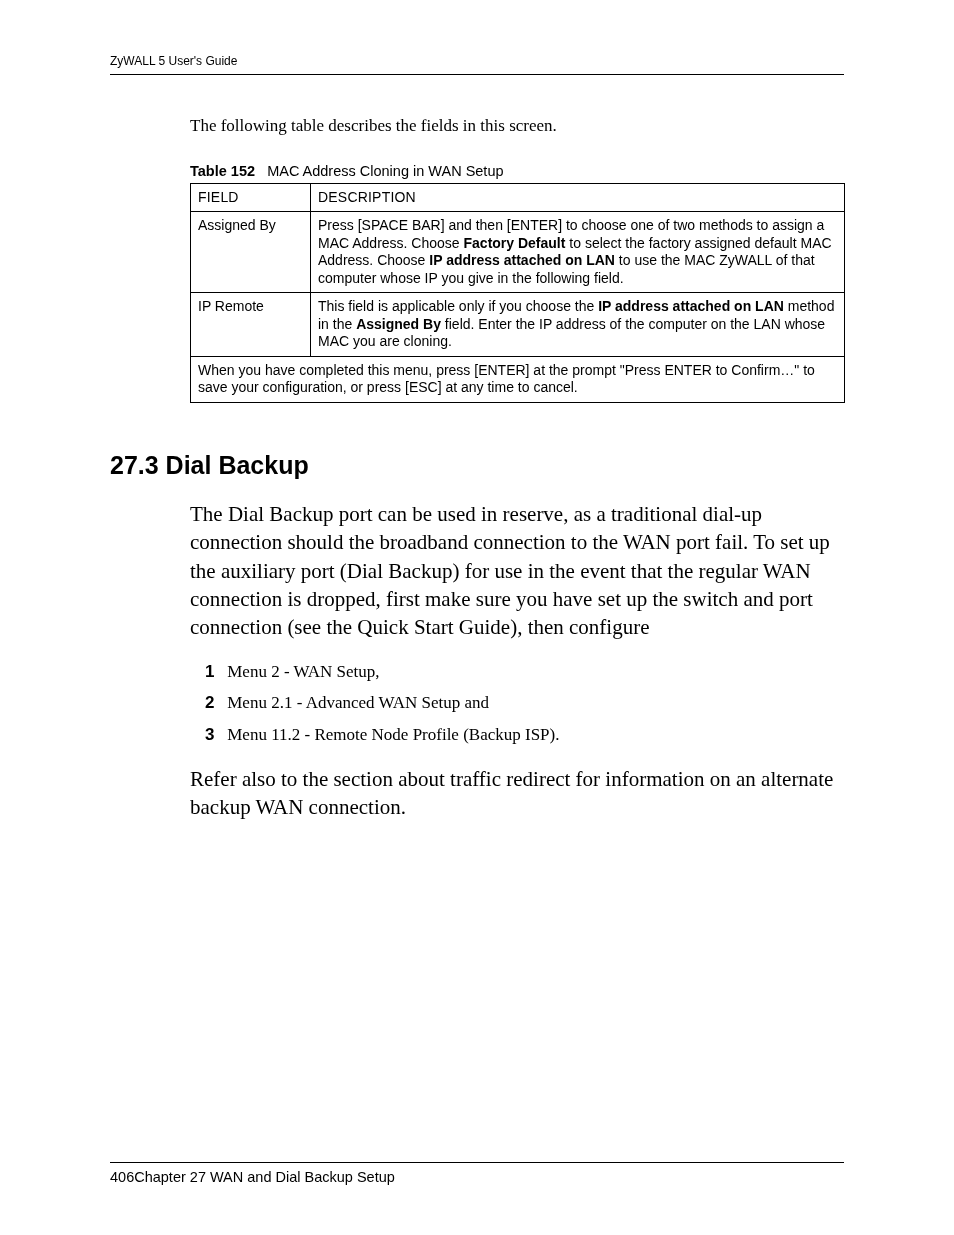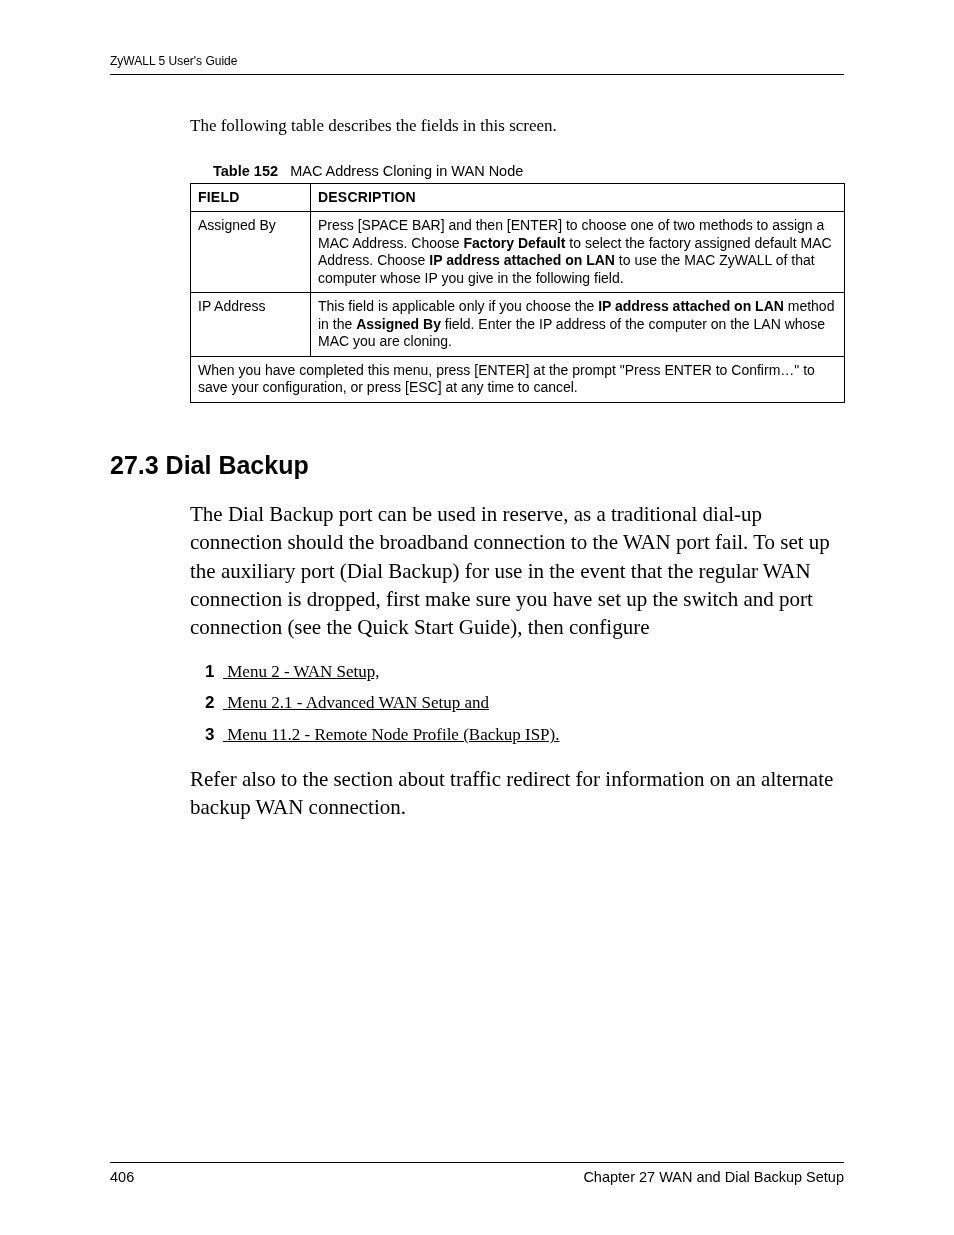--- a/index.html
+++ b/index.html
@@ -28,37 +28,37 @@
   .intro {
     font-size: 17px;
     margin: 0 0 25px 80px;
     line-height: 1.35;
   }
   .table-caption {
     font-family: Arial, Helvetica, sans-serif;
     font-size: 14.5px;
     margin: 0 0 4px 80px;
   }
-  .table-caption b { font-weight: bold; margin-left: 23px; }
+  .table-caption b { font-weight: bold; }
   table.data {
     border-collapse: collapse;
     margin-left: 80px;
     width: 655px;
     font-family: Arial, Helvetica, sans-serif;
     font-size: 14px;
   }
   table.data th, table.data td {
     border: 1.2px solid #000;
     padding: 5px 7px;
     text-align: left;
     vertical-align: top;
     line-height: 1.25;
   }
   table.data th {
-    font-weight: bold;
+    font-weight: normal;
     font-variant: small-caps;
     letter-spacing: 0.2px;
   }
   table.data th.f { width: 105px; }
   .boldspan { font-weight: bold; }
   h2.section {
     font-family: Arial, Helvetica, sans-serif;
     font-size: 25px;
     font-weight: bold;
     margin: 48px 0 20px 0;
@@ -70,68 +70,67 @@
   }
   ol.steps {
     list-style: none;
     margin: 0 0 18px 95px;
     padding: 0;
     font-size: 17px;
   }
   ol.steps li {
     margin-bottom: 8px;
     line-height: 1.4;
-    text-decoration: underline;
   }
   ol.steps .num {
     font-family: Arial, Helvetica, sans-serif;
     font-weight: bold;
     display: inline-block;
     width: 18px;
   }
   .footer {
     position: absolute;
     bottom: 50px;
     left: 110px;
     right: 110px;
     border-top: 1.5px solid #000;
     padding-top: 6px;
     font-family: Arial, Helvetica, sans-serif;
     font-size: 14.5px;
     display: flex;
-    justify-content: space-between;
+    justify-content: flex-start;
   }
 </style>
 </head>
 <body>
 
 <div class="page">
 
   <div class="running-head">ZyWALL 5 User's Guide</div>
 
   <p class="intro">The following table describes the fields in this screen.</p>
 
   <p class="table-caption">
-    <b>Table 152</b>&nbsp;&nbsp;&nbsp;<span>MAC Address Cloning in WAN Node</span>
+    <b>Table 152</b>&nbsp;&nbsp;&nbsp;<span>MAC Address Cloning in WAN Setup</span>
   </p>
 
   <table class="data">
     <thead>
       <tr>
         <th class="f">FIELD</th>
         <th>DESCRIPTION</th>
       </tr>
     </thead>
     <tbody>
       <tr>
         <td>Assigned By</td>
         <td><span>Press [SPACE BAR] and then [ENTER] to choose one of two methods to assign a MAC Address. Choose </span><span class="boldspan">Factory Default</span><span> to select the factory assigned default MAC Address. Choose </span><span class="boldspan">IP address attached on LAN</span><span> to use the MAC ZyWALL of that computer whose IP you give in the following field.</span></td>
       </tr>
       <tr>
-        <td>IP Address</td>
+        <td>IP Remote</td>
         <td><span>This field is applicable only if you choose the </span><span class="boldspan">IP address attached on LAN</span><span> method in the </span><span class="boldspan">Assigned By</span><span> field. Enter the IP address of the computer on the LAN whose MAC you are cloning.</span></td>
       </tr>
       <tr>
         <td colspan="2">When you have completed this menu, press [ENTER] at the prompt "Press ENTER to Confirm…" to save your configuration, or press [ESC] at any time to cancel.</td>
       </tr>
     </tbody>
   </table>
 
   <h2 class="section">27.3  Dial Backup</h2>
   <p class="body-para">The Dial Backup port can be used in reserve, as a traditional dial-up connection should the broadband connection to the WAN port fail. To set up the auxiliary port (Dial Backup) for use in the event that the regular WAN connection is dropped, first make sure you have set up the switch and port connection (see the Quick Start Guide), then configure</p>

